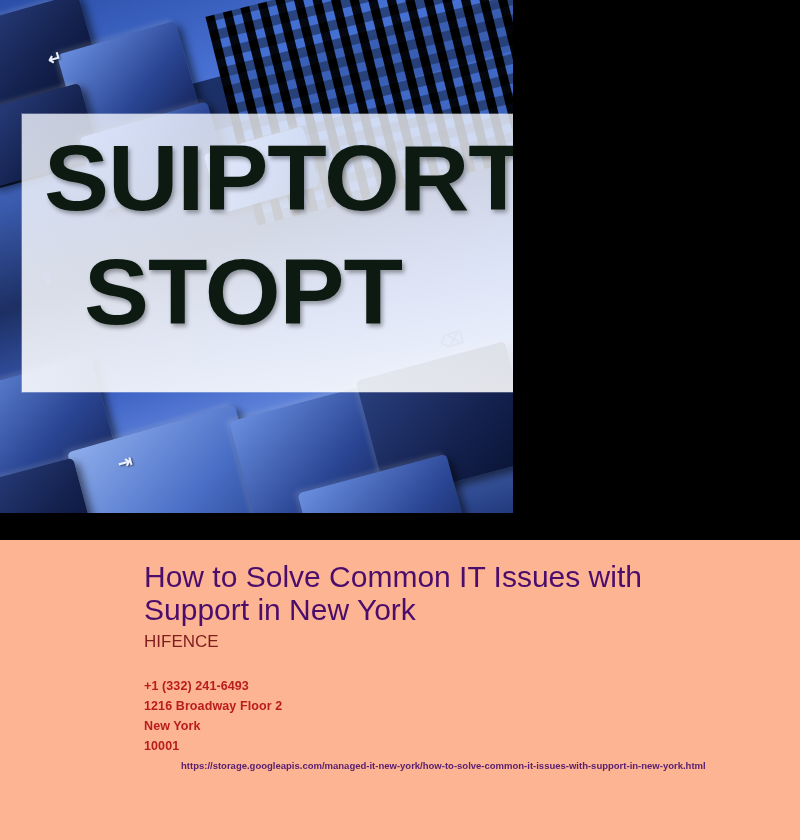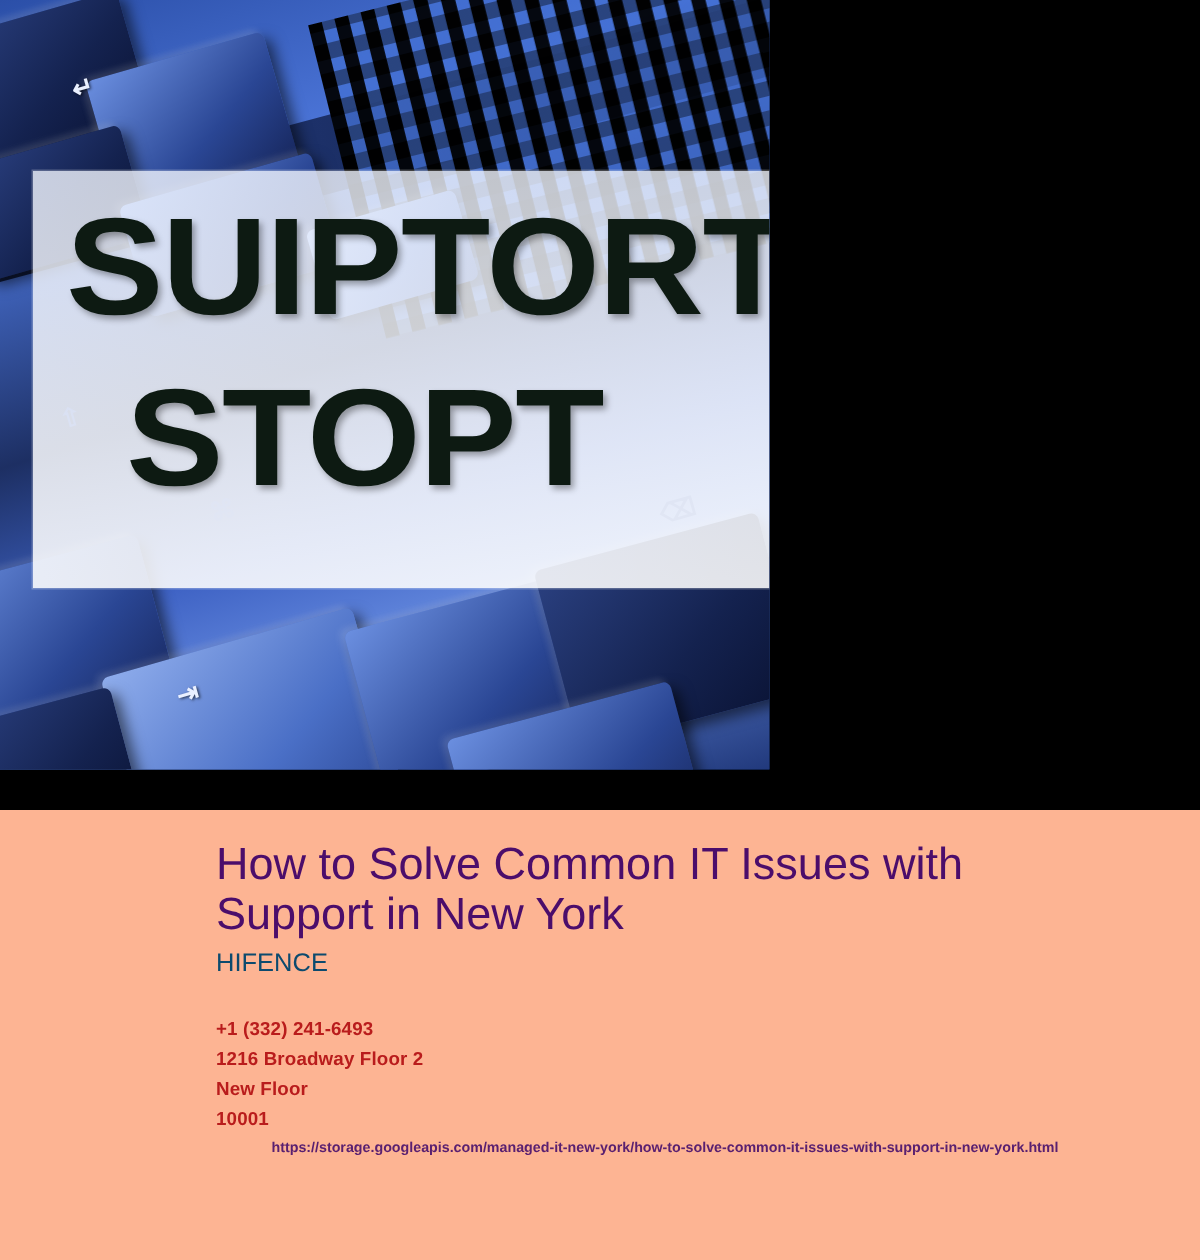--- a/index.html
+++ b/index.html
@@ -95,21 +95,21 @@
     position:absolute; left:16px; top:540px; width:800px; height:300px;
     background:#FDB493;
   }
   #page-title {
     position:absolute; left:128px; top:20px; width:580px;
     font-size:30px; line-height:33px; font-weight:400;
     color:#4B0D6B;
   }
   #brand-name {
     position:absolute; left:128px; top:92px;
-    font-size:17px; font-weight:400; color:#0c4a6e;
+    font-size:17px; font-weight:400; color:#7f1d1d;
   }
   .contact-line {
     position:absolute; left:128px;
     font-size:12.5px; font-weight:700; color:#b91c1c;
     letter-spacing:.1px;
   }
   #contact-phone   { top:139px; }
   #contact-street  { top:159px; }
   #contact-city    { top:179px; }
   #contact-zip     { top:199px;text-align:center; }
@@ -156,18 +156,18 @@
 </div>
 
 <div id="content">
 
   <h1 id="page-title">How to Solve Common IT Issues with Support in New York</h1>
 
   <div id="brand-name">HIFENCE</div>
 
   <div class="contact-line" id="contact-phone">+1 (332) 241-6493</div>
   <div class="contact-line" id="contact-street">1216 Broadway Floor 2</div>
-  <div class="contact-line" id="contact-city">New Floor</div>
+  <div class="contact-line" id="contact-city">New York</div>
   <div class="contact-line" id="contact-zip">10001</div>
 
   <div id="source-url">https://storage.googleapis.com/managed-it-new-york/how-to-solve-common-it-issues-with-support-in-new-york.html</div>
 
 </div>
 
 </body></html>

